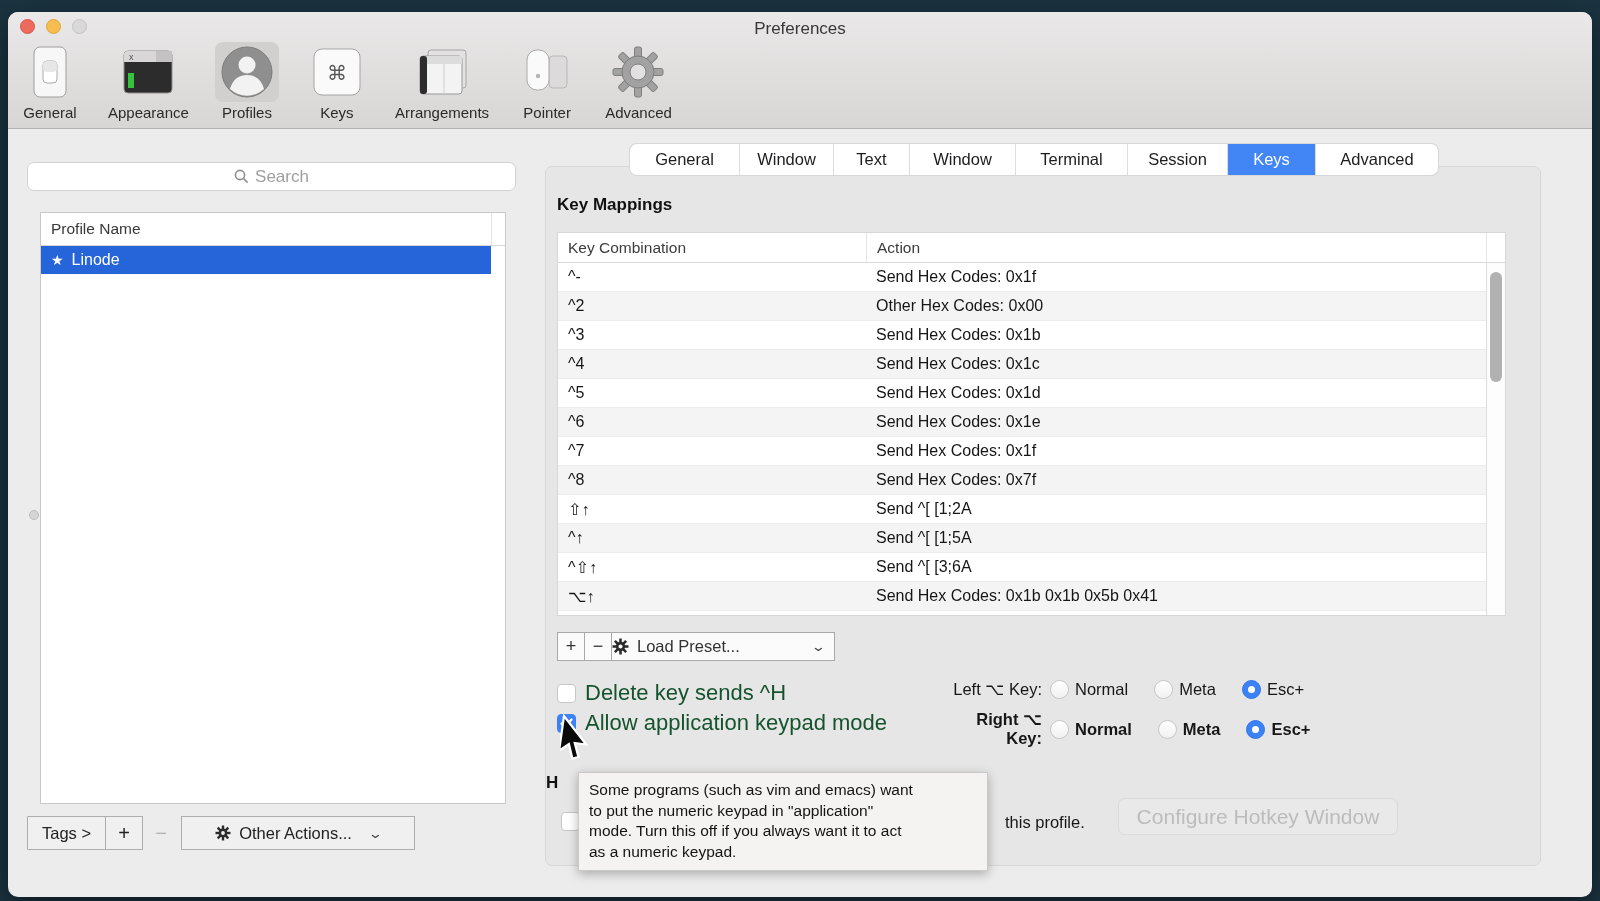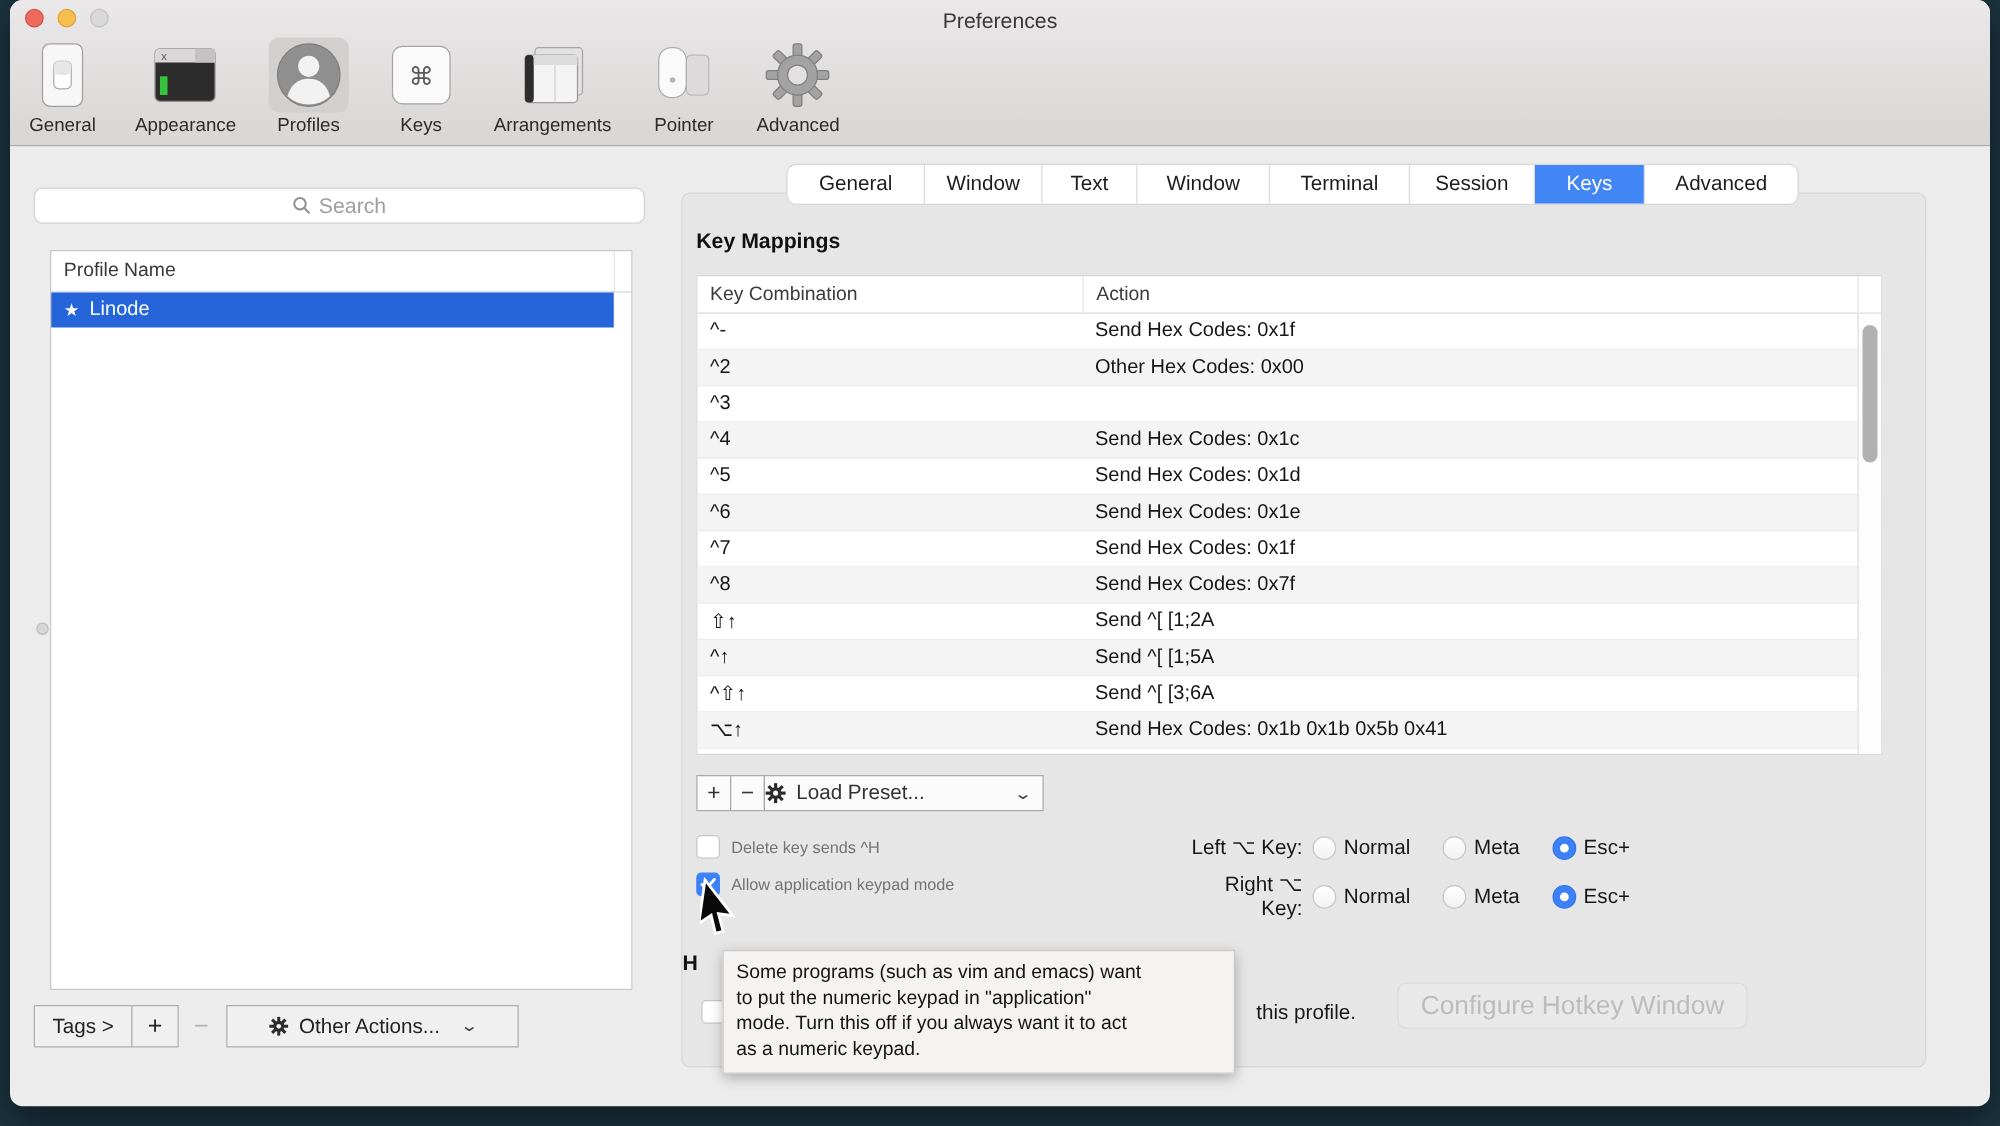--- a/index.html
+++ b/index.html
@@ -5,21 +5,21 @@
   * { margin:0; padding:0; box-sizing:border-box; }
   html,body { width:1600px; height:901px; }
   body {
     background:#1b3441;
     font-family:"Liberation Sans","DejaVu Sans",sans-serif;
     color:#1c1c1c;
     position:relative;
     overflow:hidden;
   }
   .window {
-    position:absolute; left:8px; top:0; width:1584px; height:885px;
+    position:absolute; left:8px; top:12px; width:1584px; height:885px;
     background:#ececec; border-radius:10px; overflow:hidden;
     box-shadow:0 10px 30px rgba(0,0,0,.5);
   }
   
   .header {
     position:absolute; left:0; top:0; right:0; height:117px;
     background:linear-gradient(#eae8e8,#d8d5d5);
     border-bottom:1px solid #b3b0b0;
   }
   .title { position:absolute; top:7px; left:0; right:0; text-align:center;
@@ -104,21 +104,21 @@
     height:29px; background:#fbfbfb; border:1px solid #a9a9a9;
     display:flex; align-items:center; justify-content:center; font-size:18px; color:#333;
   }
   .pg-plus { width:28px; }
   .pg-minus { width:28px; margin-left:-1px; }
   .pg-load { width:224px; margin-left:-1px; font-size:16.5px; gap:8px; justify-content:flex-start; padding-left:0;text-align:center; }
   .pg-load .chev { margin-left:auto; margin-right:10px; }
   
   .checkbox { width:19px; height:19px; border-radius:4px; background:#fff; border:1px solid #c6c6c6; flex:none; }
   .checkbox.checked { background:#3c82f6; border-color:#3c82f6; display:flex; align-items:center; justify-content:center; }
-  .check-row { position:absolute; display:flex; align-items:center; gap:9px; font-size:13px; color:#737373; }
+  .check-row { position:absolute; display:flex; align-items:center; gap:9px; font-size:22px; color:#14532d; }
   .radio-row { position:absolute; display:flex; align-items:center; font-size:16.5px; color:#171717; }
   .radio-label-right { width:96px; text-align:right; margin-right:8px; }
   .radio-opt { display:flex; align-items:center; gap:6px; margin-right:26px; }
   .radio { width:19px; height:19px; border-radius:50%; background:linear-gradient(#fff,#f1f1f1); border:1px solid #c6c6c6; flex:none; }
   .radio.on { background:#3c82f6; border-color:#2f74ea; display:flex; align-items:center; justify-content:center; }
   .radio.on::after { content:""; width:7px; height:7px; background:#fff; border-radius:50%; }
   .opt-esc { margin-right:0; }
   .hk-h { position:absolute; left:538px; top:761px; font-size:17px; font-weight:bold; color:#111; }
   .hk-checkbox-frag { position:absolute; left:553px; top:800px; }
   .hk-profile-text { position:absolute; left:997px; top:801px; font-size:16.5px; color:#171717; }
@@ -309,20 +309,21 @@
     <div class="kt-row">
       <div class="kt-c1">^-</div>
       <div class="kt-c2">Send Hex Codes: 0x1f</div>
     </div>
     <div class="kt-row alt">
       <div class="kt-c1">^2</div>
       <div class="kt-c2">Other Hex Codes: 0x00</div>
     </div>
     <div class="kt-row">
       <div class="kt-c1">^3</div>
+      <div class="kt-c2">Send Hex Codes: 0x1b</div>
     </div>
     <div class="kt-row alt">
       <div class="kt-c1">^4</div>
       <div class="kt-c2">Send Hex Codes: 0x1c</div>
     </div>
     <div class="kt-row">
       <div class="kt-c1">^5</div>
       <div class="kt-c2">Send Hex Codes: 0x1d</div>
     </div>
     <div class="kt-row alt">
@@ -398,21 +399,21 @@
     </span>
     <span class="radio-opt">
       <span class="radio"></span>
       <span>Meta</span>
     </span>
     <span class="radio-opt opt-esc">
       <span class="radio on"></span>
       <span>Esc+</span>
     </span>
   </div>
-  <div class="radio-row" style="left:938px; top:698px;">
+  <div class="radio-row" style="left:938px; top:698px;font-weight:bold;">
     <span class="radio-label-right">Right ⌥ Key:</span>
     <span class="radio-opt">
       <span class="radio"></span>
       <span>Normal</span>
     </span>
     <span class="radio-opt">
       <span class="radio"></span>
       <span>Meta</span>
     </span>
     <span class="radio-opt opt-esc">

